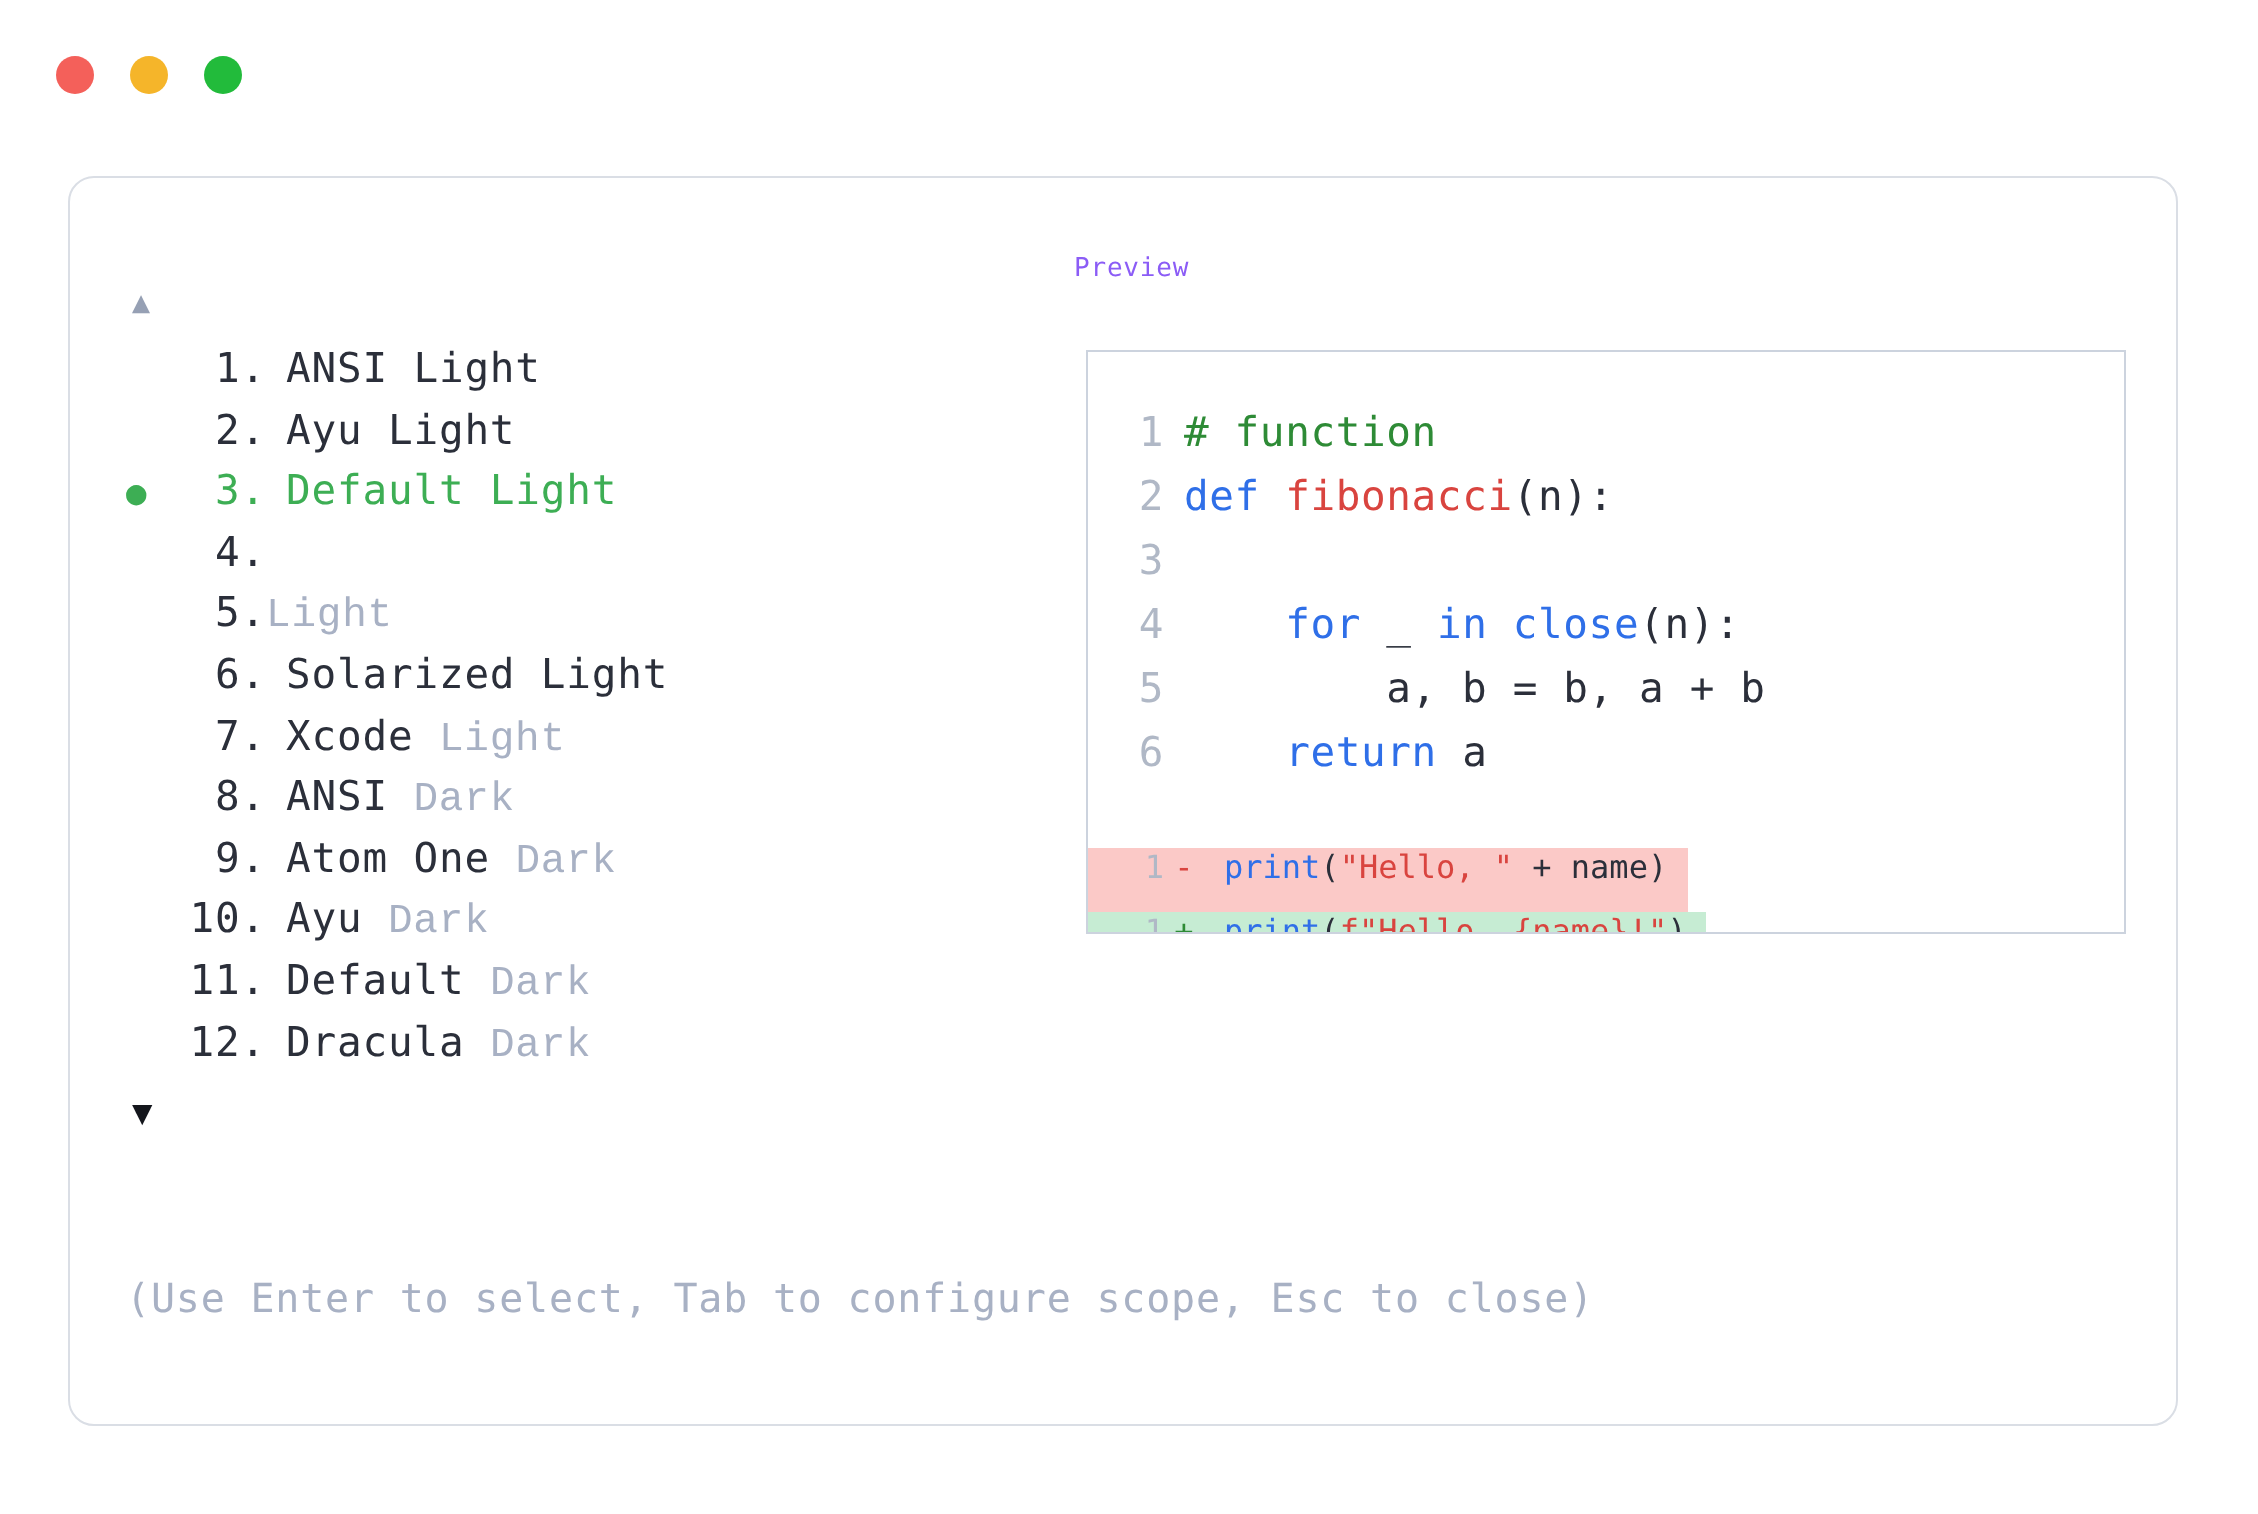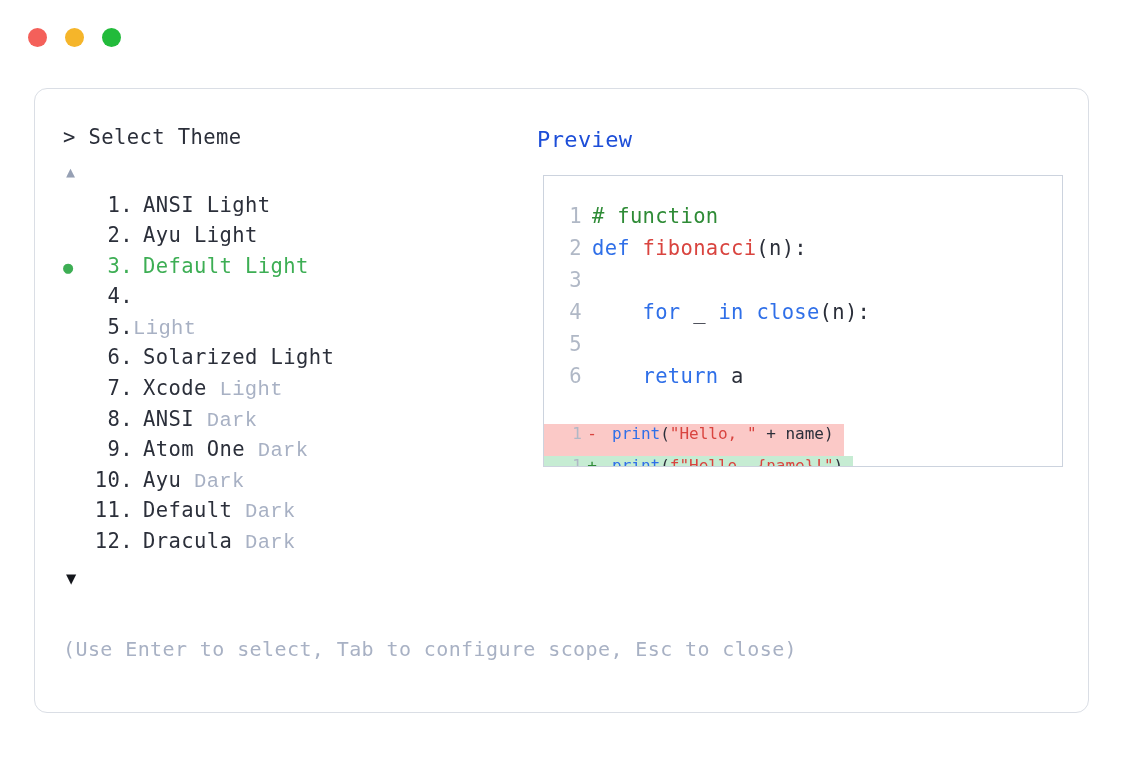--- a/index.html
+++ b/index.html
@@ -106,23 +106,23 @@
     font-size: 20px;
     letter-spacing: 0.4px;
     color: #a8b1c4;
     white-space: pre;
   }
 
   
   .preview-label {
     position: absolute;
     left: 502px; top: 38px;
-    font-size: 22px;
-    letter-spacing: 0.4px;
-    color: #1d4ed8;
+    font-size: 13px;
+    letter-spacing: 0.4px;
+    color: #8b5cf6;
     white-space: pre;
   }
   .preview-panel {
     position: absolute;
     left: 508px; top: 86px;
     width: 520px; height: 292px;
     box-sizing: border-box;
     border: 1.5px solid #ccd3de;
     background: #ffffff;
     overflow: hidden;
@@ -172,21 +172,20 @@
 
 <div class="titlebar">
   <div class="dot dot-close"></div>
   <div class="dot dot-min"></div>
   <div class="dot dot-max"></div>
 </div>
 
 <div class="card">
 
   <div class="left-col">
-    <div class="prompt">&gt; Select Theme</div>
     <div class="scroll-arrow arrow-up">▲</div>
     <div class="theme-list" id="theme-list">
         <div class="theme-row"><span class="bullet-cell">●</span><span class="num-cell">1.</span><span class="name-cell">ANSI Light</span></div>
         <div class="theme-row"><span class="bullet-cell">●</span><span class="num-cell">2.</span><span class="name-cell">Ayu Light</span></div>
         <div class="theme-row selected"><span class="bullet-cell">●</span><span class="num-cell">3.</span><span class="name-cell">Default Light</span></div>
         <div class="theme-row"><span class="bullet-cell">●</span><span class="num-cell">4.</span></div>
         <div class="theme-row"><span class="bullet-cell">●</span><span class="num-cell">5.</span><span class="dim">Light</span></div>
         <div class="theme-row"><span class="bullet-cell">●</span><span class="num-cell">6.</span><span class="name-cell">Solarized Light</span></div>
         <div class="theme-row"><span class="bullet-cell">●</span><span class="num-cell">7.</span><span class="name-cell">Xcode </span><span class="dim">Light</span></div>
         <div class="theme-row"><span class="bullet-cell">●</span><span class="num-cell">8.</span><span class="name-cell">ANSI </span><span class="dim">Dark</span></div>
@@ -200,21 +199,21 @@
 
   <div class="hint">(Use Enter to select, Tab to configure scope, Esc to close)</div>
 
   <div class="preview-label">Preview</div>
   <div class="preview-panel">
     <div class="code-area" id="code-area">
         <div class="code-line"><span class="ln">1</span><span class="code-text"><span class="tok-comment"># function</span></span></div>
         <div class="code-line"><span class="ln">2</span><span class="code-text"><span class="tok-kw">def </span><span class="tok-fn">fibonacci</span><span class="tok-plain">(n):</span></span></div>
         <div class="code-line"><span class="ln">3</span></div>
         <div class="code-line"><span class="ln">4</span><span class="code-text"><span class="tok-plain">    </span><span class="tok-kw">for</span><span class="tok-plain"> _ </span><span class="tok-kw">in close</span><span class="tok-plain">(n):</span></span></div>
-        <div class="code-line"><span class="ln">5</span></div>
+        <div class="code-line"><span class="ln">5</span><span class="code-text"><span class="tok-plain">        a, b = b, a + b</span></span></div>
         <div class="code-line"><span class="ln">6</span><span class="code-text"><span class="tok-plain">    </span><span class="tok-kw">return</span><span class="tok-plain"> a</span></span></div>
       </div>
     <div class="diff-block" id="diff-block">
         <div class="diff-line diff-del"><span class="ln">1</span><span class="diff-sign sign-del">-</span><span class="code-text diff-pad"><span class="tok-kw">print</span><span class="tok-plain">(</span><span class="tok-str">"Hello, "</span><span class="tok-plain"> + name)</span></span></div>
         <div class="diff-line diff-add"><span class="ln">1</span><span class="diff-sign sign-add">+</span><span class="code-text diff-pad"><span class="tok-kw">print</span><span class="tok-plain">(</span><span class="tok-str">f"Hello, {name}!"</span><span class="tok-plain">)</span></span></div>
       </div>
   </div>
 
 </div>
 

